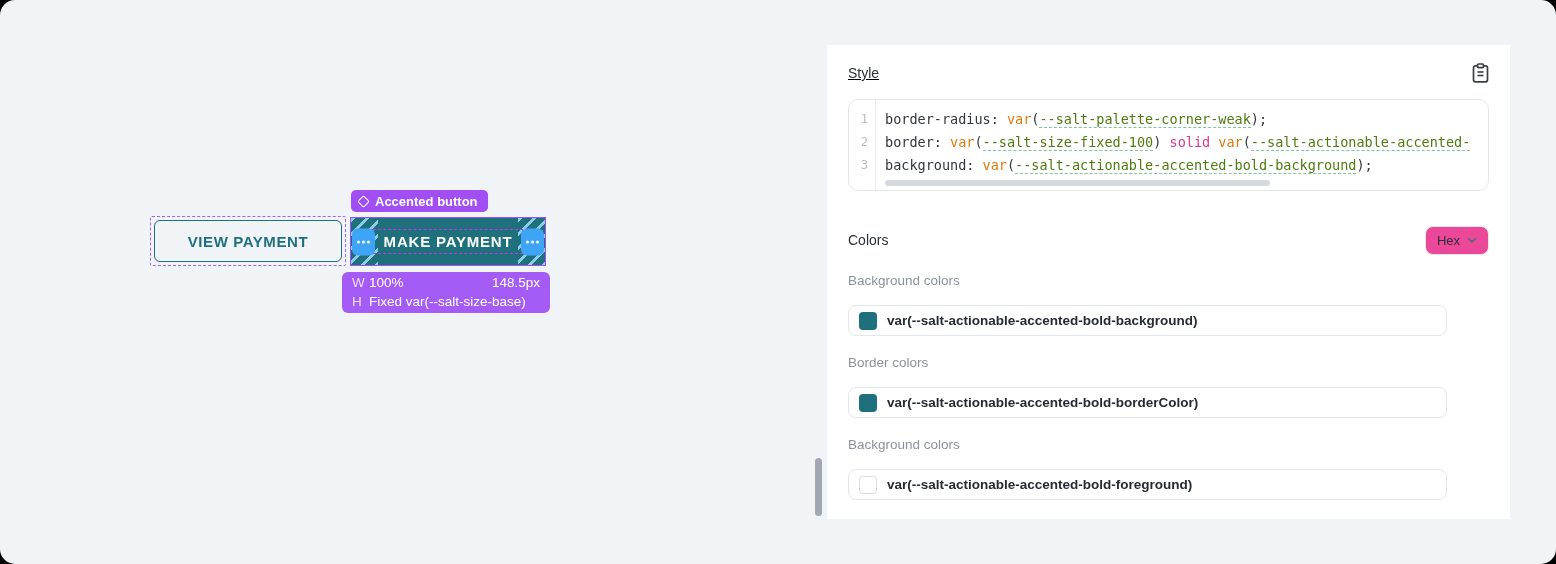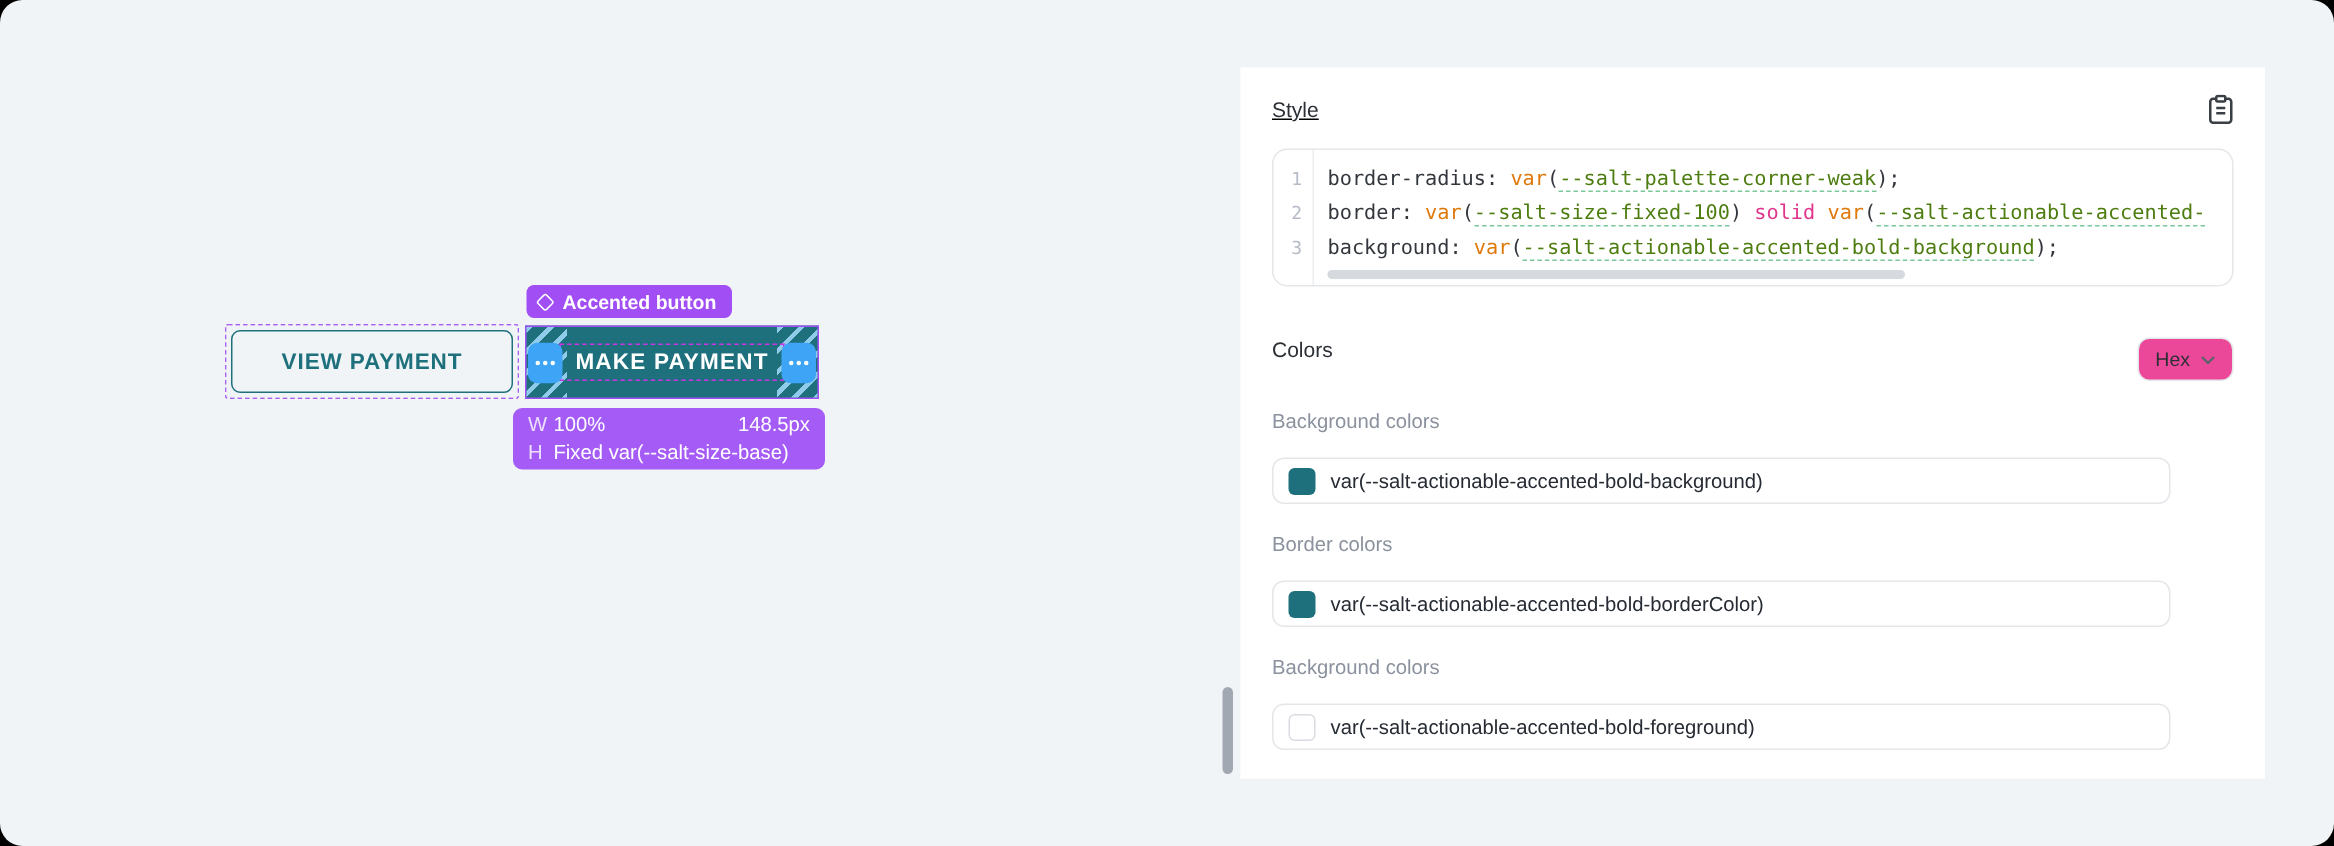--- a/index.html
+++ b/index.html
@@ -72,30 +72,30 @@
   .code-lines { flex:1; padding:8px 0 0 9px; overflow:hidden; }
   .code-line { font-family:"DejaVu Sans Mono", monospace; font-size:13.5px; line-height:23px;
     color:#33373d; white-space:nowrap; }
   .tok-fn { color:#e0790b; }
   .tok-kw { color:#e0358c; }
   .tok-var { color:#4d7c0f; border-bottom:1px dashed #7cc79c; }
   .h-scrollbar { position:absolute; left:36px; bottom:4px; width:385px; height:6px;
     background:#d6d9dd; border-radius:3px; }
 
   .colors-header { position:absolute; left:21px; top:180px; width:641px; height:30px;
-    display:flex; align-items:flex-start; justify-content:space-between; }
+    display:flex; align-items:center; justify-content:space-between; }
   .colors-title { font-size:14px; color:#2b2f36; }
   .hex-btn { display:flex; align-items:center; gap:7px; background:#ec4899;
     border:1px solid #e4e7ea; border-radius:8px; padding:6px 11px; font-size:13px; color:#2b2f36;
     font-family:"Liberation Sans", sans-serif; cursor:pointer; }
 
   .group-label { position:absolute; left:21px; font-size:13.5px; color:#8b929e; }
   .color-row { position:absolute; left:21px; width:599px; height:31px;
     border:1px solid #e4e7ea; border-radius:8px; background:#fff;
-    display:flex; align-items:center; padding:0 10px; gap:10px; }
+    display:flex; align-items:center; padding:0 10px; gap:10px;font-weight:bold; }
   .swatch { width:18px; height:18px; border-radius:4px; flex:none; }
   .swatch.bordered { border:1px solid #d9dce1; }
   .color-value { font-size:13.5px; color:#262b33; }
 </style>
 </head>
 <body>
 
 <div class="screen">
 
   <div class="component-badge">

